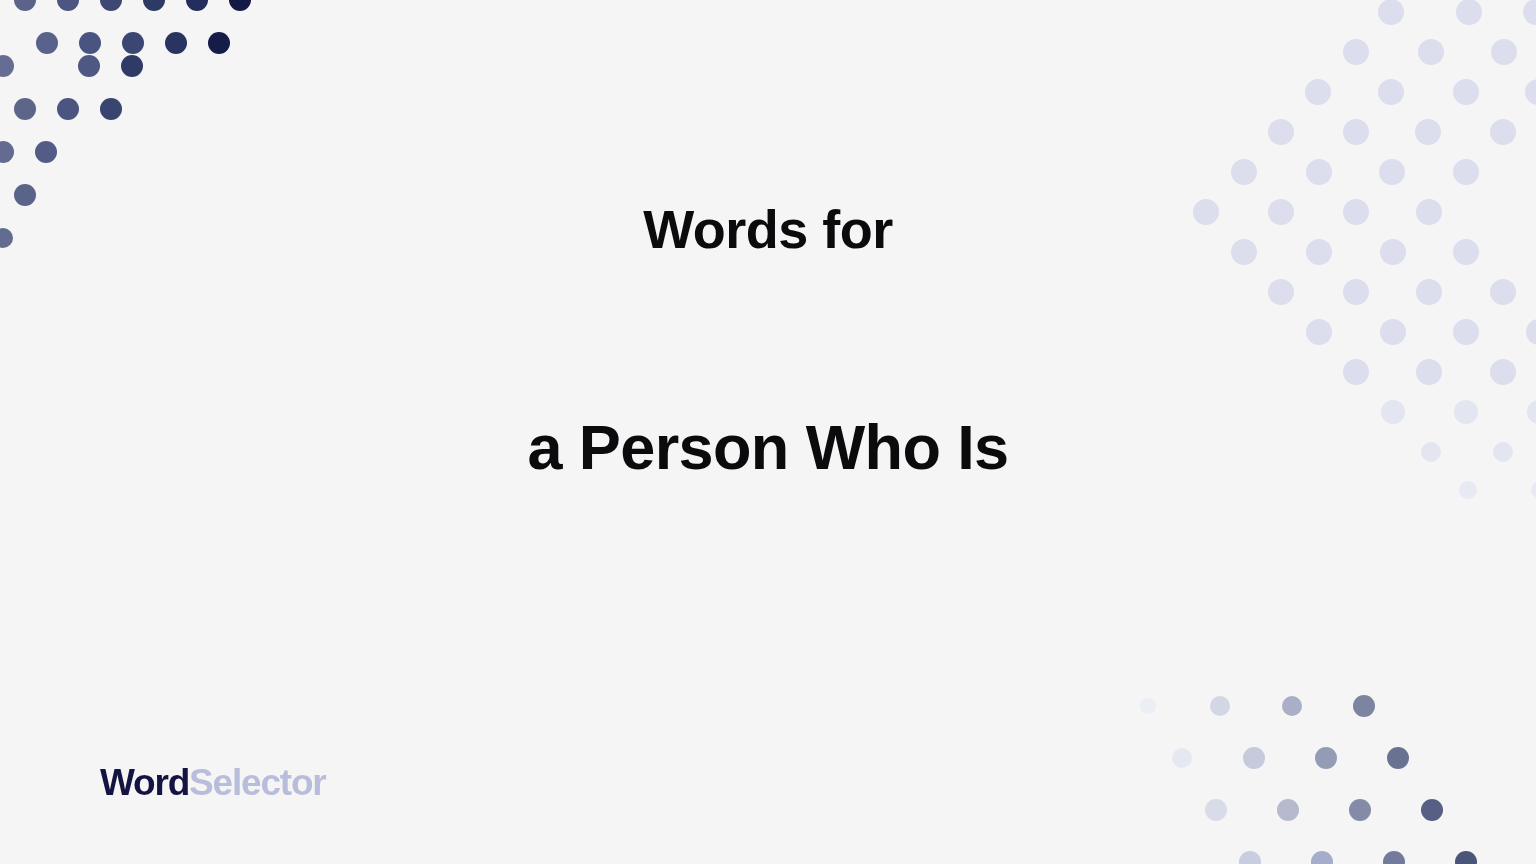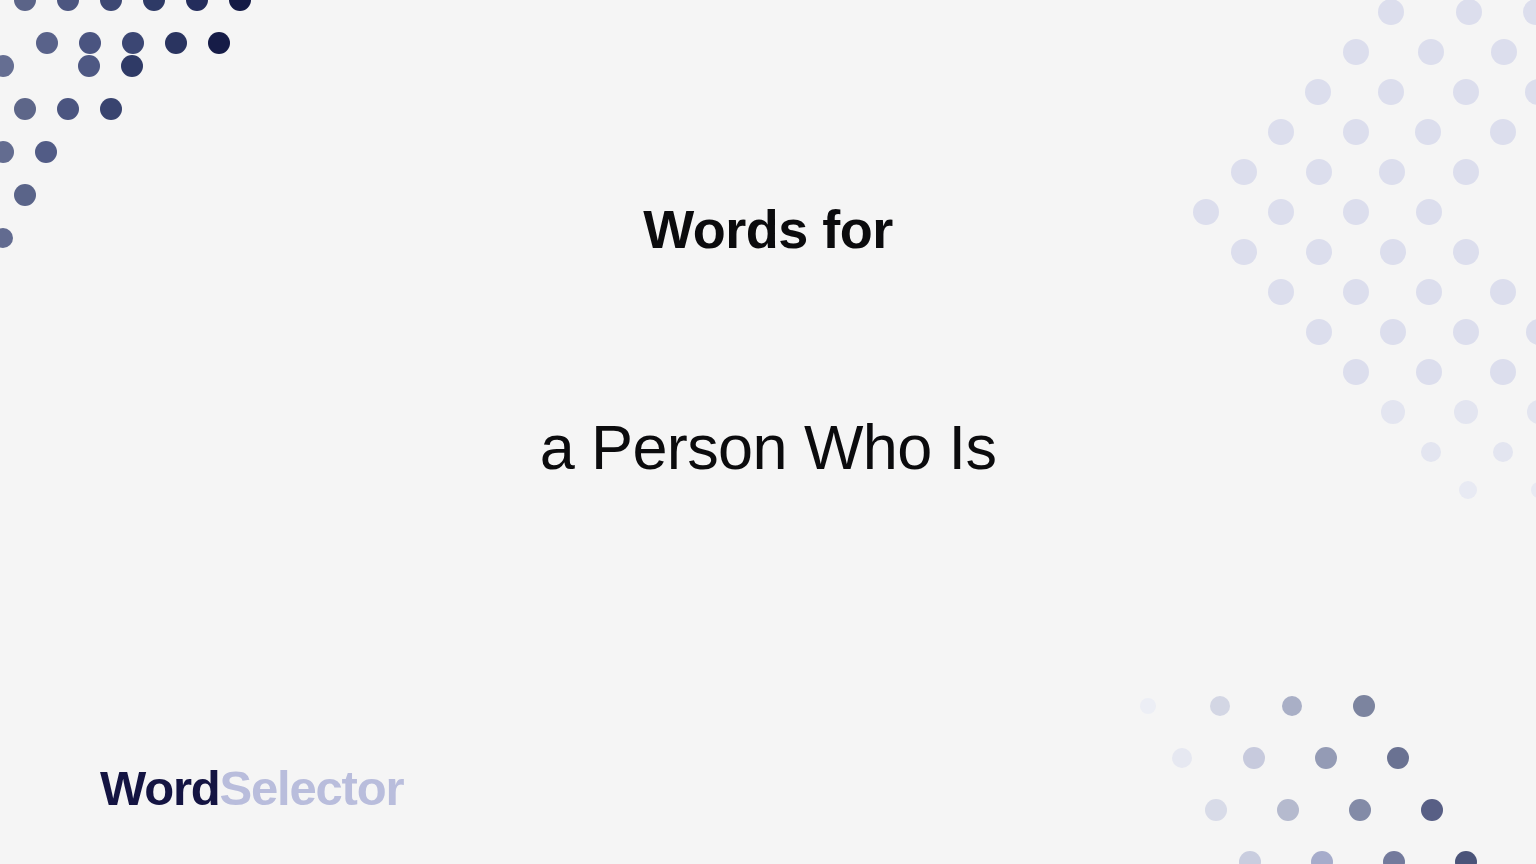--- a/index.html
+++ b/index.html
@@ -62,36 +62,36 @@
     white-space: nowrap;
   }
 
   .headline {
     position: absolute;
     top: 348px;
     left: 0;
     width: 1536px;
     text-align: center;
     font-size: 63px;
-    font-weight: 400;
+    font-weight: 700;
     letter-spacing: -0.6px;
     color: #0b0b0d;
     line-height: 1.62;
   }
   .headline .hl-line {
     display: block;
     white-space: nowrap;
   }
 
   
   .logo {
     position: absolute;
     left: 100px;
     top: 716px;
-    font-size: 49px;
+    font-size: 37px;
     font-weight: 700;
     letter-spacing: -1.2px;
     line-height: 1;
     white-space: nowrap;
   }
   .logo-primary { color: #141442; }
   .logo-secondary { color: #b9bddc; }
 </style>
 </head>
 <body>

